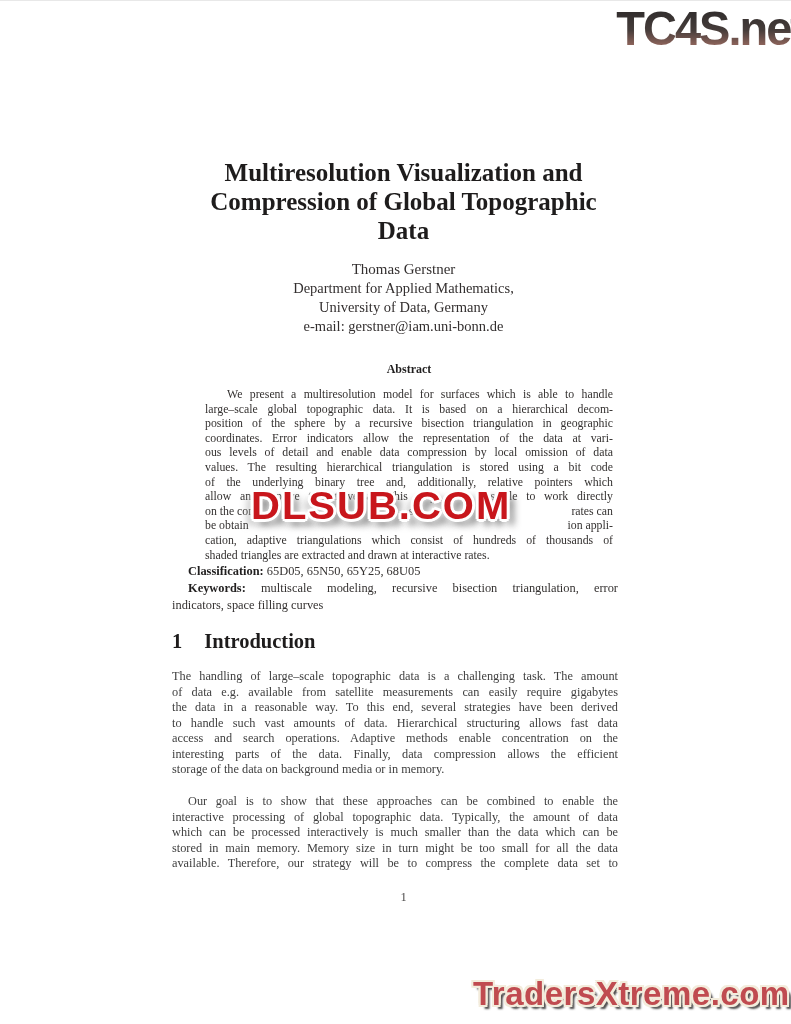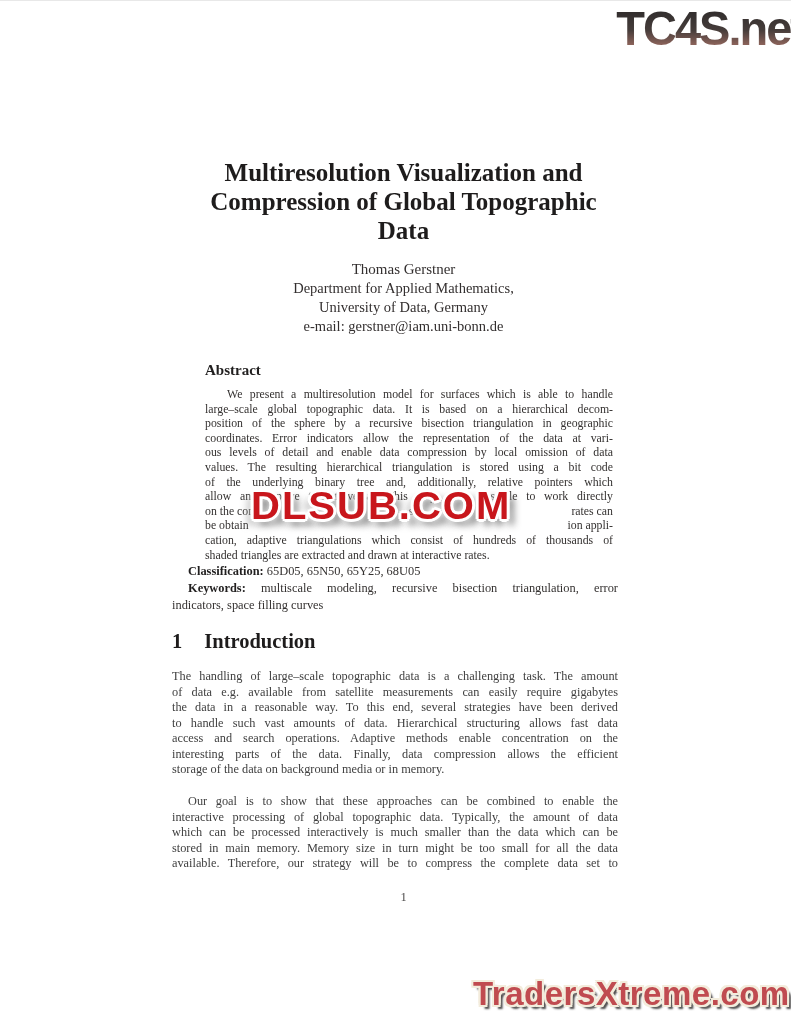--- a/index.html
+++ b/index.html
@@ -25,22 +25,22 @@
     font-weight:bold;font-size:25px;line-height:29px;color:#1e1c1c;
   }
   .authors{
     position:absolute;top:259px;left:0;width:100%;text-align:center;
     font-size:14.5px;line-height:19px;color:#332f2f;
   }
   .authors .name{font-size:15px;}
 
   
   .abs-head{
-    position:absolute;top:361px;left:205px;width:408px;
-    font-weight:bold;font-size:15px;color:#211f1f;
+    position:absolute;top:361px;left:205px;width:408px;text-align:center;
+    font-weight:bold;font-size:12px;color:#211f1f;
   }
   .abstract{
     position:absolute;top:386px;left:205px;width:408px;
     font-size:11.8px;line-height:14.6px;color:#343130;
   }
   .jline{text-align:justify;text-align-last:justify;}
   .lastline{text-align:left;text-align-last:left;}
   .ind1{text-indent:22px;}
   .fragline{display:flex;justify-content:space-between;}
 

